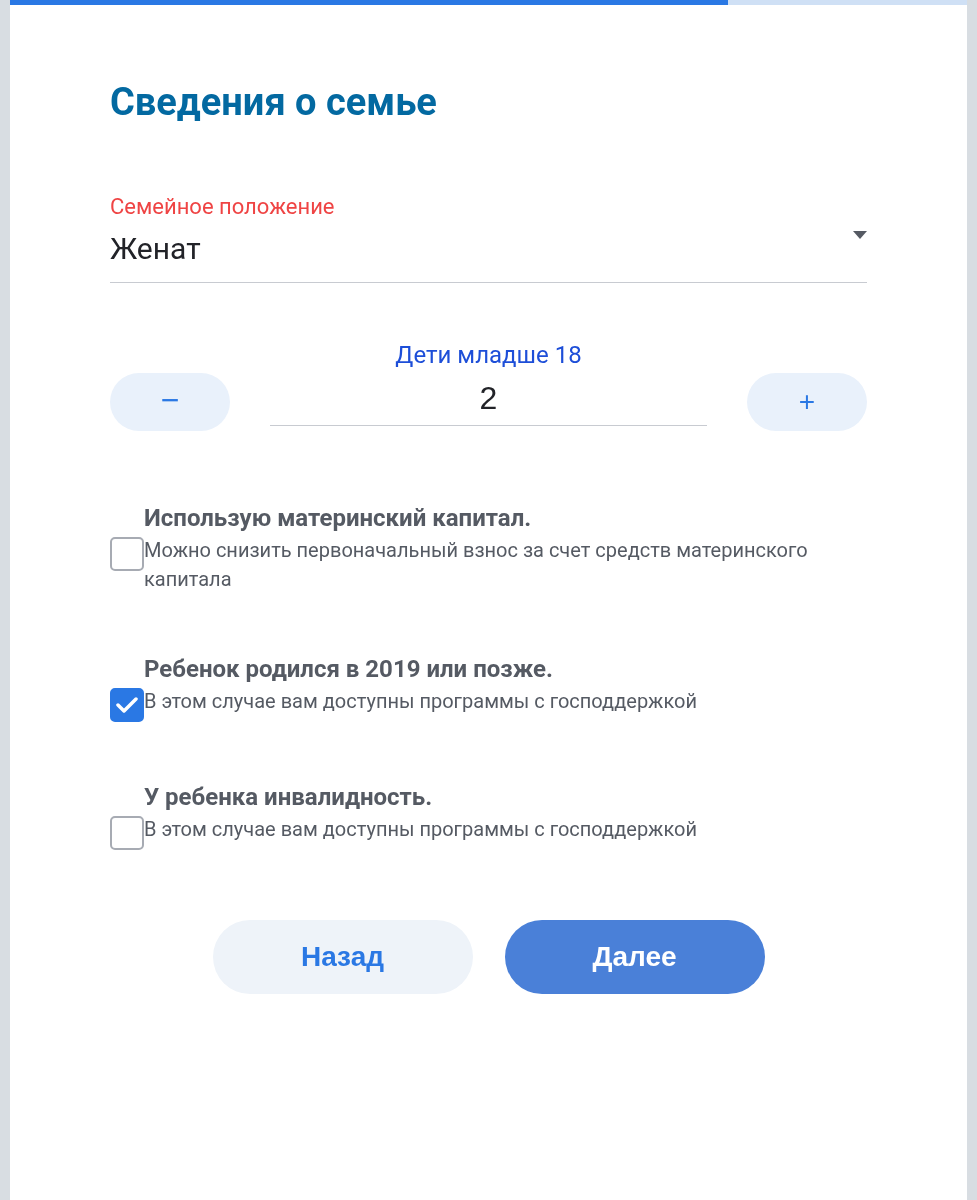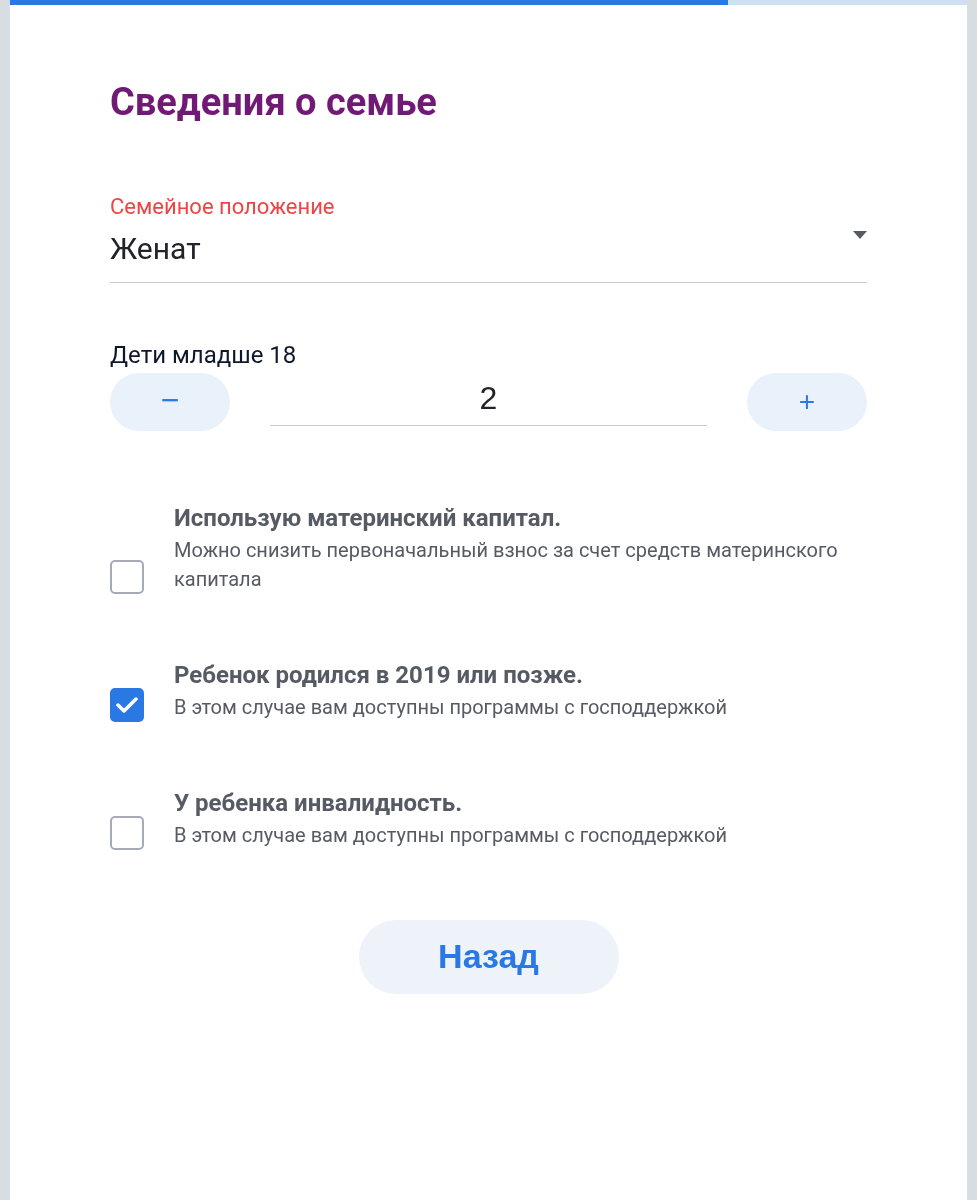--- a/index.html
+++ b/index.html
@@ -29,21 +29,21 @@
     height: 100%;
     width: 75%;
     background: #2a78e4;
   }
   .content {
     padding: 80px 100px 0 100px;
   }
   .title {
     font-size: 38px;
     font-weight: 700;
-    color: #701a75;
+    color: #0369a1;
     margin-bottom: 70px;
   }
   .field-label {
     font-size: 22px;
     color: #ef4444;
     margin-bottom: 12px;
   }
   .select-row {
     display: flex;
     align-items: flex-start;
@@ -59,23 +59,23 @@
   .caret-down {
     width: 0; height: 0;
     border-left: 7px solid transparent;
     border-right: 7px solid transparent;
     border-top: 8px solid #555a63;
   }
   .stepper-section {
     margin-top: 58px;
   }
   .stepper-label {
-    text-align: left;
+    text-align: center;
     font-size: 24px;
-    color: #0f172a;
+    color: #1d4ed8;
     margin-bottom: 4px;
   }
   .stepper-row {
     display: flex;
     align-items: center;
     justify-content: space-between;
     gap: 30px;
   }
   .stepper-btn {
     width: 120px;
@@ -107,22 +107,21 @@
     width: 100%;
     border: none;
     outline: none;
     background: transparent;
   }
   .options {
     margin-top: 70px;
   }
   .option-row {
     display: flex;
-    align-items: flex-end;
-    gap: 30px;
+    align-items: flex-start;
     margin-bottom: 58px;
     cursor: pointer;
   }
   .checkbox {
     width: 34px;
     height: 34px;
     border: 2px solid #a7abb3;
     border-radius: 5px;
     flex-shrink: 0;
     margin-top: 36px;
@@ -151,21 +150,21 @@
   .footer-buttons {
     margin-top: 70px;
     display: flex;
     justify-content: center;
     gap: 32px;
   }
   .btn {
     width: 260px;
     height: 74px;
     border-radius: 50px;
-    font-size: 34px;
+    font-size: 28px;
     font-weight: 600;
     display: flex;
     align-items: center;
     justify-content: center;
     cursor: pointer;
     border: none;
   }
   .btn-back {
     background: #eef3f9;
     color: #2a78e4;
@@ -235,16 +234,17 @@
         <span class="option-text">
           <span class="opt-title">У ребенка инвалидность.</span><br>
           <span class="opt-desc">В этом случае вам доступны программы с господдержкой</span>
         </span>
       </label>
 
     </div>
 
     <div class="footer-buttons">
       <button class="btn btn-back">Назад</button>
+      <button class="btn btn-next">Далее</button>
     </div>
 
   </div>
 </div>
 
 </body></html>

